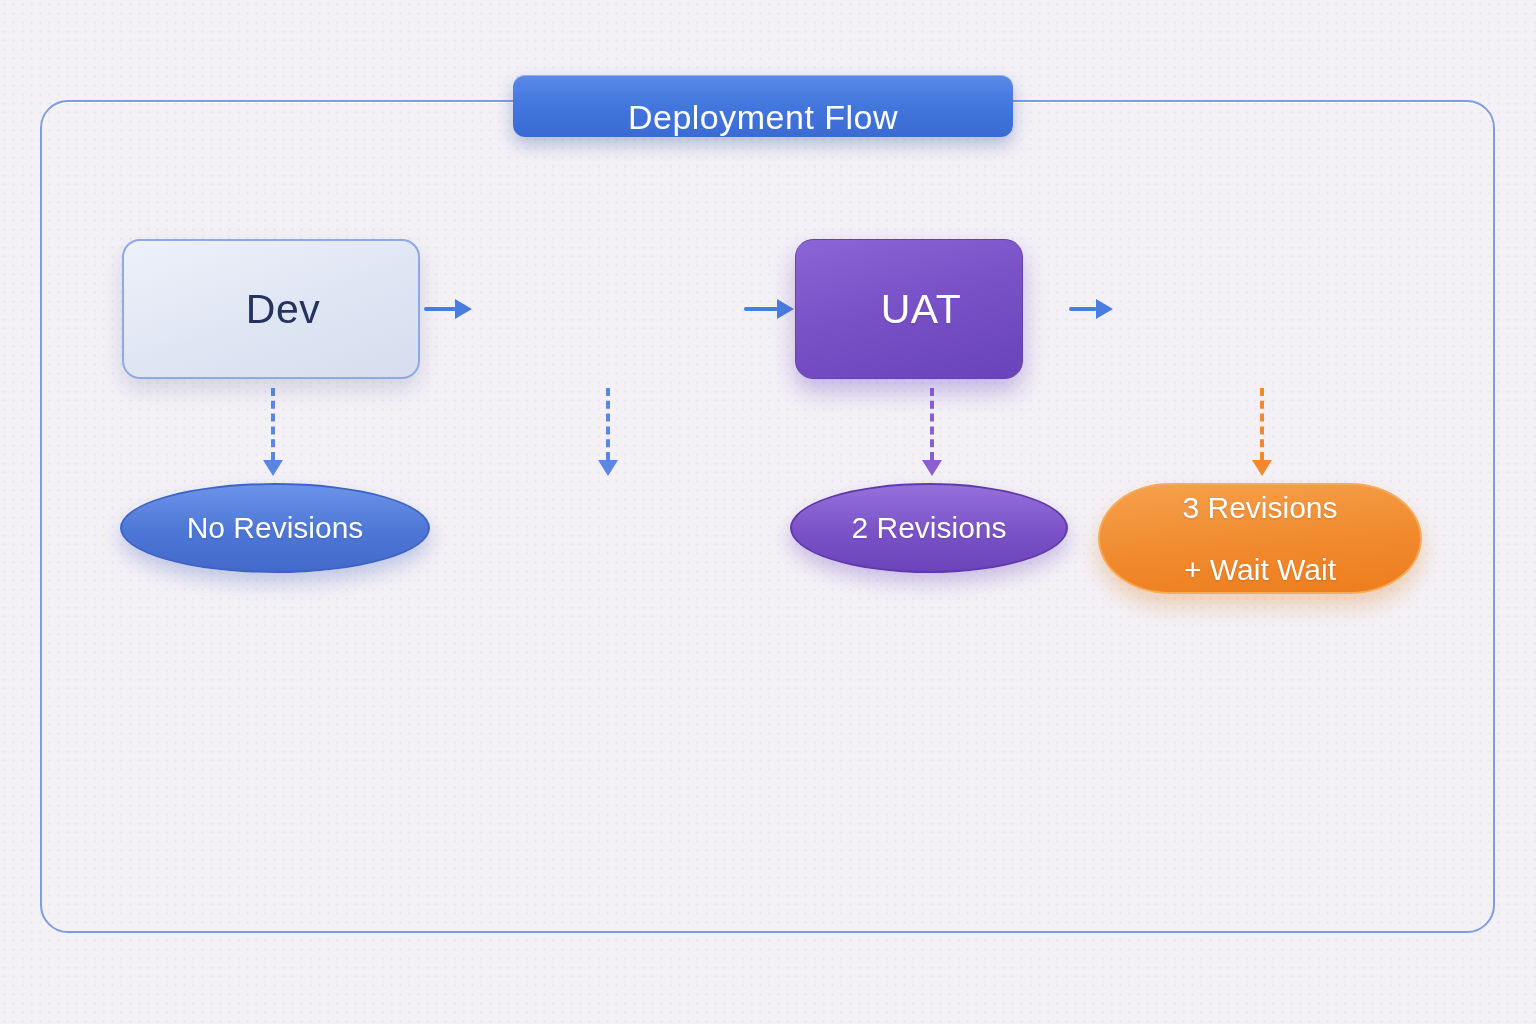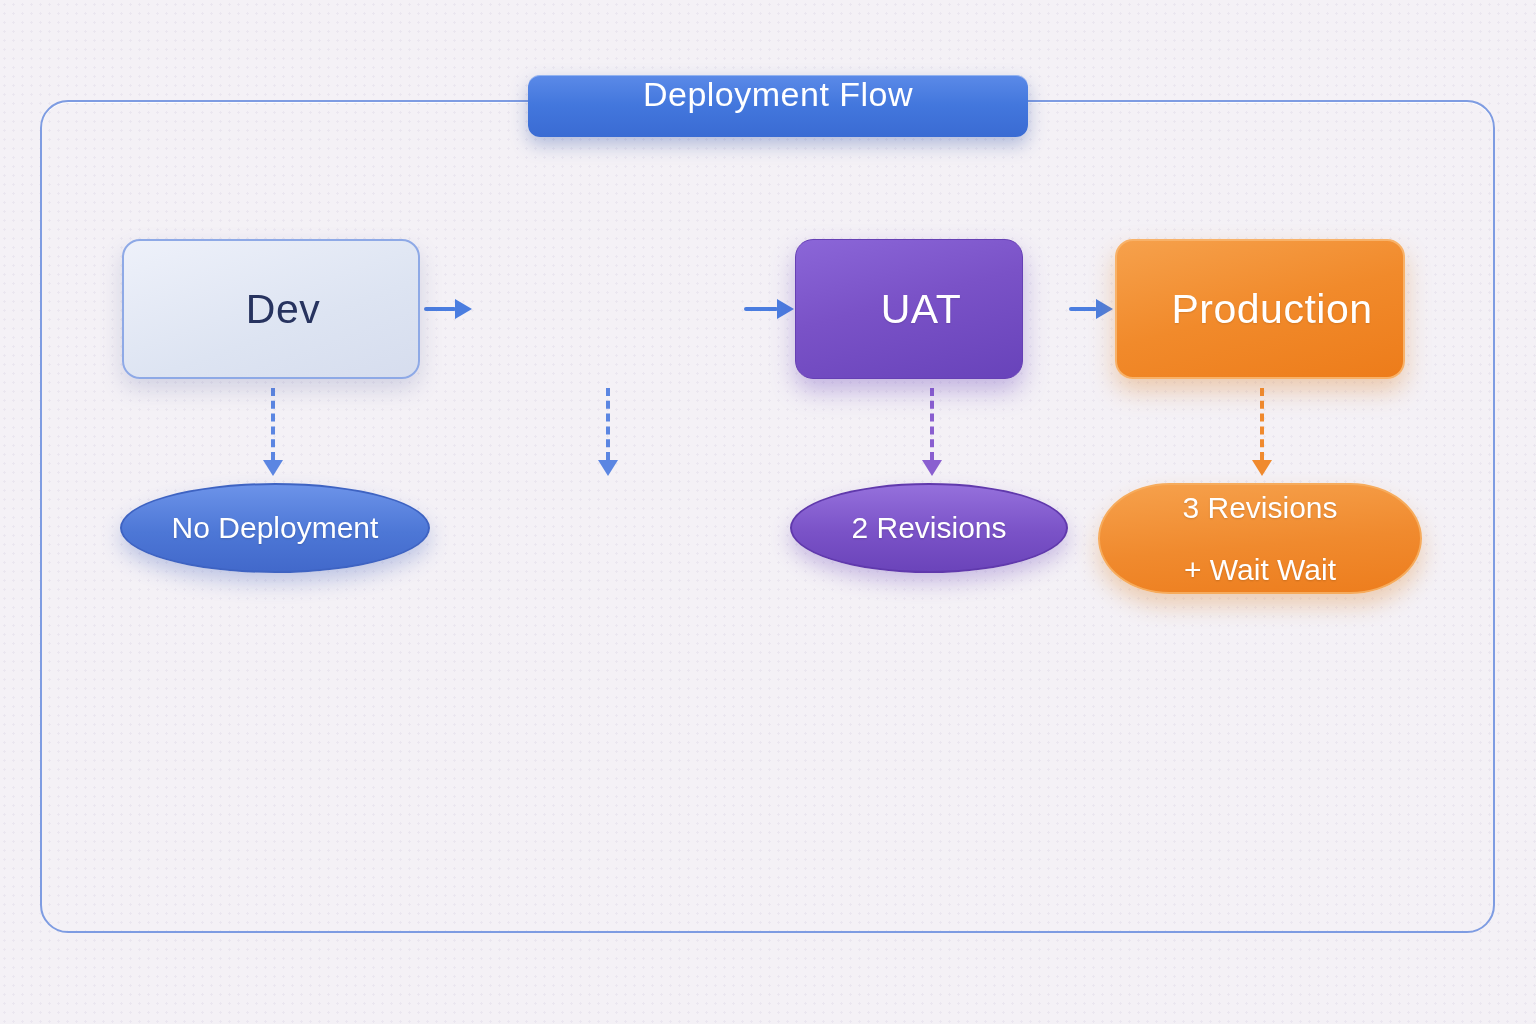--- a/index.html
+++ b/index.html
@@ -15,25 +15,25 @@
     background-image:radial-gradient(rgba(122,110,160,0.08) 1px, transparent 1.4px);
     background-size:9px 9px;
   }
   .frame{
     position:absolute;left:40px;top:100px;width:1455px;height:833px;
     border:2px solid #7e9ce2;border-radius:28px;
     box-shadow:0 1px 0 rgba(255,255,255,0.8) inset;
     box-sizing:border-box;
   }
   .title-badge{
-    position:absolute;left:528px;top:75px;width:500px;height:62px;
+    position:absolute;left:513px;top:75px;width:500px;height:62px;
     border-radius:12px;
     background:linear-gradient(180deg,#5b8ae8 0%,#4377dd 48%,#3a6bd3 100%);
     box-shadow:0 8px 18px rgba(58,90,170,0.35), 0 1px 0 rgba(255,255,255,0.35) inset;
-    display:flex;align-items:flex-start;justify-content:center;
+    display:flex;align-items:flex-end;justify-content:center;
     color:#ffffff;font-size:34px;font-weight:500;letter-spacing:0.5px;
     z-index:5;
   }
   .stage-box{
     position:absolute;top:239px;height:140px;border-radius:18px;
     display:flex;align-items:center;justify-content:center;
     font-size:41px;letter-spacing:0.5px;box-sizing:border-box;
     z-index:3;
     padding-left:24px;
   }
@@ -127,23 +127,20 @@
   <div class="title-badge">
     <span>Deployment Flow</span>
   </div>
 
   <div class="stage-box stage-dev">
     <span class="stage-label">Dev</span>
   </div>
   <div class="stage-box stage-uat">
     <span class="stage-label">UAT</span>
   </div>
-  <div class="stage-box stage-production">
-    <span class="stage-label">Production</span>
-  </div>
 
   <div class="h-arrow arrow-1">
     <div class="shaft"></div>
     <div class="head"></div>
   </div>
   <div class="h-arrow arrow-2">
     <div class="shaft"></div>
     <div class="head"></div>
   </div>
   <div class="h-arrow arrow-3">
@@ -162,21 +159,21 @@
   <div class="v-connector conn-uat">
     <div class="dash"></div>
     <div class="head"></div>
   </div>
   <div class="v-connector conn-production">
     <div class="dash"></div>
     <div class="head"></div>
   </div>
 
   <div class="bubble bubble-blue bubble-0">
-    <span>No Deployment</span>
+    <span>No Revisions</span>
   </div>
   <div class="bubble bubble-purple bubble-2">
     <span>2 Revisions</span>
   </div>
   <div class="bubble bubble-3">
     <span>3 Revisions</span>
     <span>+ Wait Wait</span>
   </div>
 
 </div>

